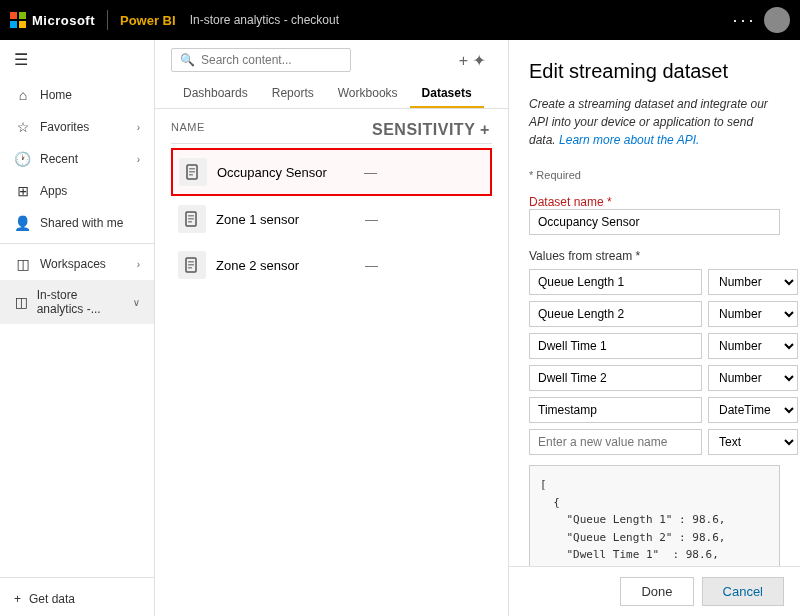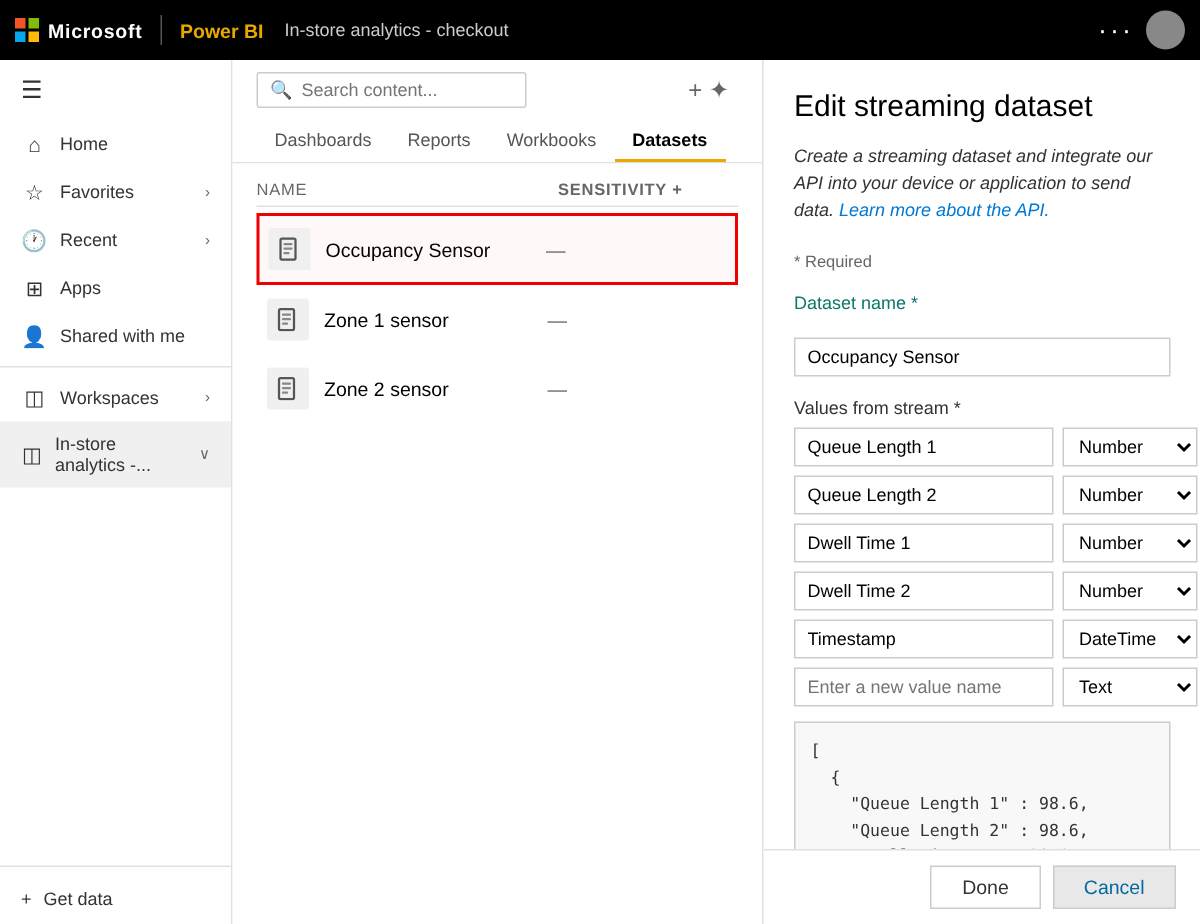--- a/index.html
+++ b/index.html
@@ -113,21 +113,21 @@
     .dataset-list {
       padding: 8px 16px;
       background: #fff;
       flex: 1;
       overflow-y: auto;
     }
     .dataset-header-row {
       display: flex; padding: 4px 0; border-bottom: 1px solid #e0e0e0; margin-bottom: 4px;
     }
     .col-name { flex: 1; font-size: 11px; color: #666; font-weight: 400; text-transform: uppercase; letter-spacing: 0.5px; }
-    .col-sensitivity { width: 120px; font-size: 11px; color: #666; font-weight: 600; text-transform: uppercase; letter-spacing: 0.5px; }
+    .col-sensitivity { width: 120px; font-size: 16px; color: #666; font-weight: 600; text-transform: uppercase; letter-spacing: 0.5px; }
     .dataset-row {
       display: flex; align-items: center; padding: 8px 6px; border: 1px solid transparent; cursor: pointer;
     }
     .dataset-row.selected { border: 2px solid #e00; background: #fff8f8; }
     .dataset-icon { width: 28px; height: 28px; background: #f0f0f0; border-radius: 2px; display: flex; align-items: center; justify-content: center; margin-right: 10px; flex-shrink: 0; }
     .dataset-icon svg { width: 16px; height: 16px; }
     .dataset-name { flex: 1; font-size: 13px; color: #000; }
     .dataset-dash { width: 120px; color: #666; font-size: 13px; }
 
     
@@ -154,21 +154,21 @@
     .panel-desc {
       font-size: 12px;
       color: #333;
       margin-bottom: 20px;
       line-height: 1.5;
       font-style: italic;
     }
     .panel-desc a { color: #0078d4; text-decoration: none; }
     .required-note { font-size: 11px; color: #666; margin-bottom: 14px; }
     .field-label {
-      font-size: 12px; color: #0f766e; margin-bottom: 16px; font-weight: 500;
+      font-size: 12px; color: #b91c1c; margin-bottom: 0; font-weight: 500;
     }
     .text-input {
       width: 100%; border: 1px solid #ccc; padding: 5px 8px; font-size: 12px; outline: none; margin-bottom: 14px; border-radius: 0;
     }
 
     .values-section { margin-bottom: 8px; }
     .values-label { font-size: 12px; color: #333; font-weight: 500; margin-bottom: 6px; }
 
     .stream-row { display: flex; align-items: center; gap: 6px; margin-bottom: 6px; }
     .stream-input { flex: 1; border: 1px solid #ccc; padding: 5px 8px; font-size: 12px; outline: none; }

